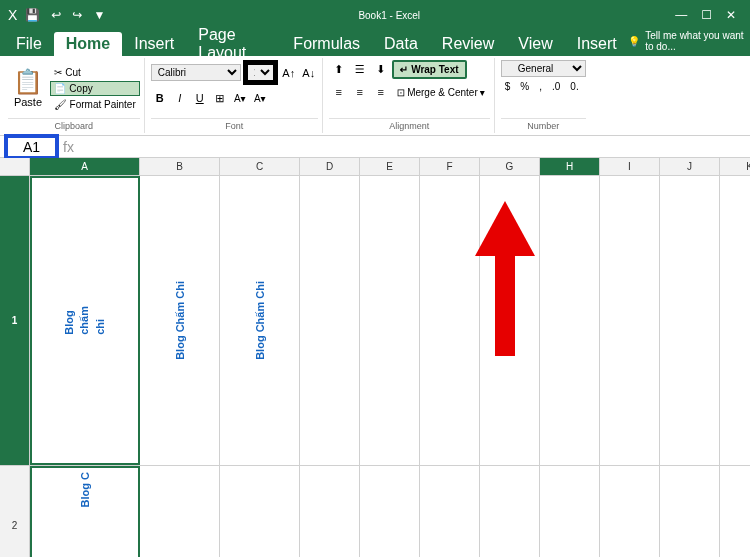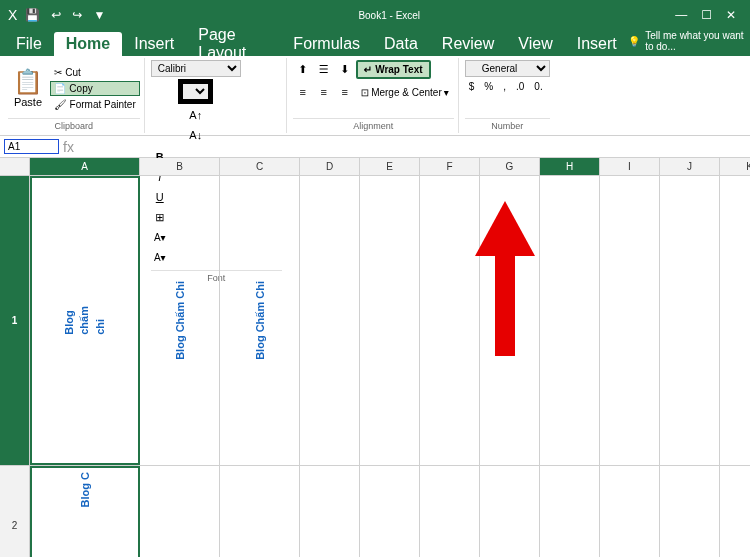--- a/index.html
+++ b/index.html
@@ -92,21 +92,21 @@
     .clipboard-right { display: flex; flex-direction: column; gap: 1px; }
     .clip-btn {
       display: flex; align-items: center; gap: 3px;
       padding: 1px 3px; cursor: pointer; font-size: 10px;
       border: 1px solid transparent;
     }
     .clip-btn.active-btn { background: #c5e0c5; border-color: #217346; }
 
     
     .font-group { min-width: 140px; }
-    .font-row { display: flex; align-items: center; gap: 2px; margin-bottom: 2px; flex-direction: column; }
+    .font-row { display: flex; align-items: center; gap: 2px; margin-bottom: 2px; }
     .font-select {
       width: 90px; font-size: 10px; border: 1px solid #bbb; padding: 1px 2px; cursor: pointer;
     }
     .font-size-select {
       width: 35px; font-size: 10px; border: 5px solid #000000; padding: 1px 2px; cursor: pointer;
     }
     .font-btn {
       width: 18px; height: 18px; font-size: 11px; border: 1px solid transparent;
       cursor: pointer; display: flex; align-items: center; justify-content: center;
       background: none;
@@ -150,21 +150,21 @@
     .formula-bar {
       display: flex;
       align-items: center;
       height: 22px;
       border-bottom: 1px solid #d0d0d0;
       background: #fff;
       padding: 0 4px;
       gap: 4px;
     }
     .cell-ref {
-      width: 55px; border: 1px solid #1d4ed8; padding: 1px 3px; font-size: 10px; text-align: left;
+      width: 55px; border: 4px solid #1d4ed8; padding: 1px 3px; font-size: 14px; text-align: center;
     }
     .formula-divider { color: #999; font-size: 14px; }
     .formula-input { flex: 1; border: none; font-size: 10px; outline: none; }
     .col-headers {
       display: flex;
       background: #f2f2f2;
       border-bottom: 1px solid #d0d0d0;
       height: 18px;
     }
     .row-num-header {

